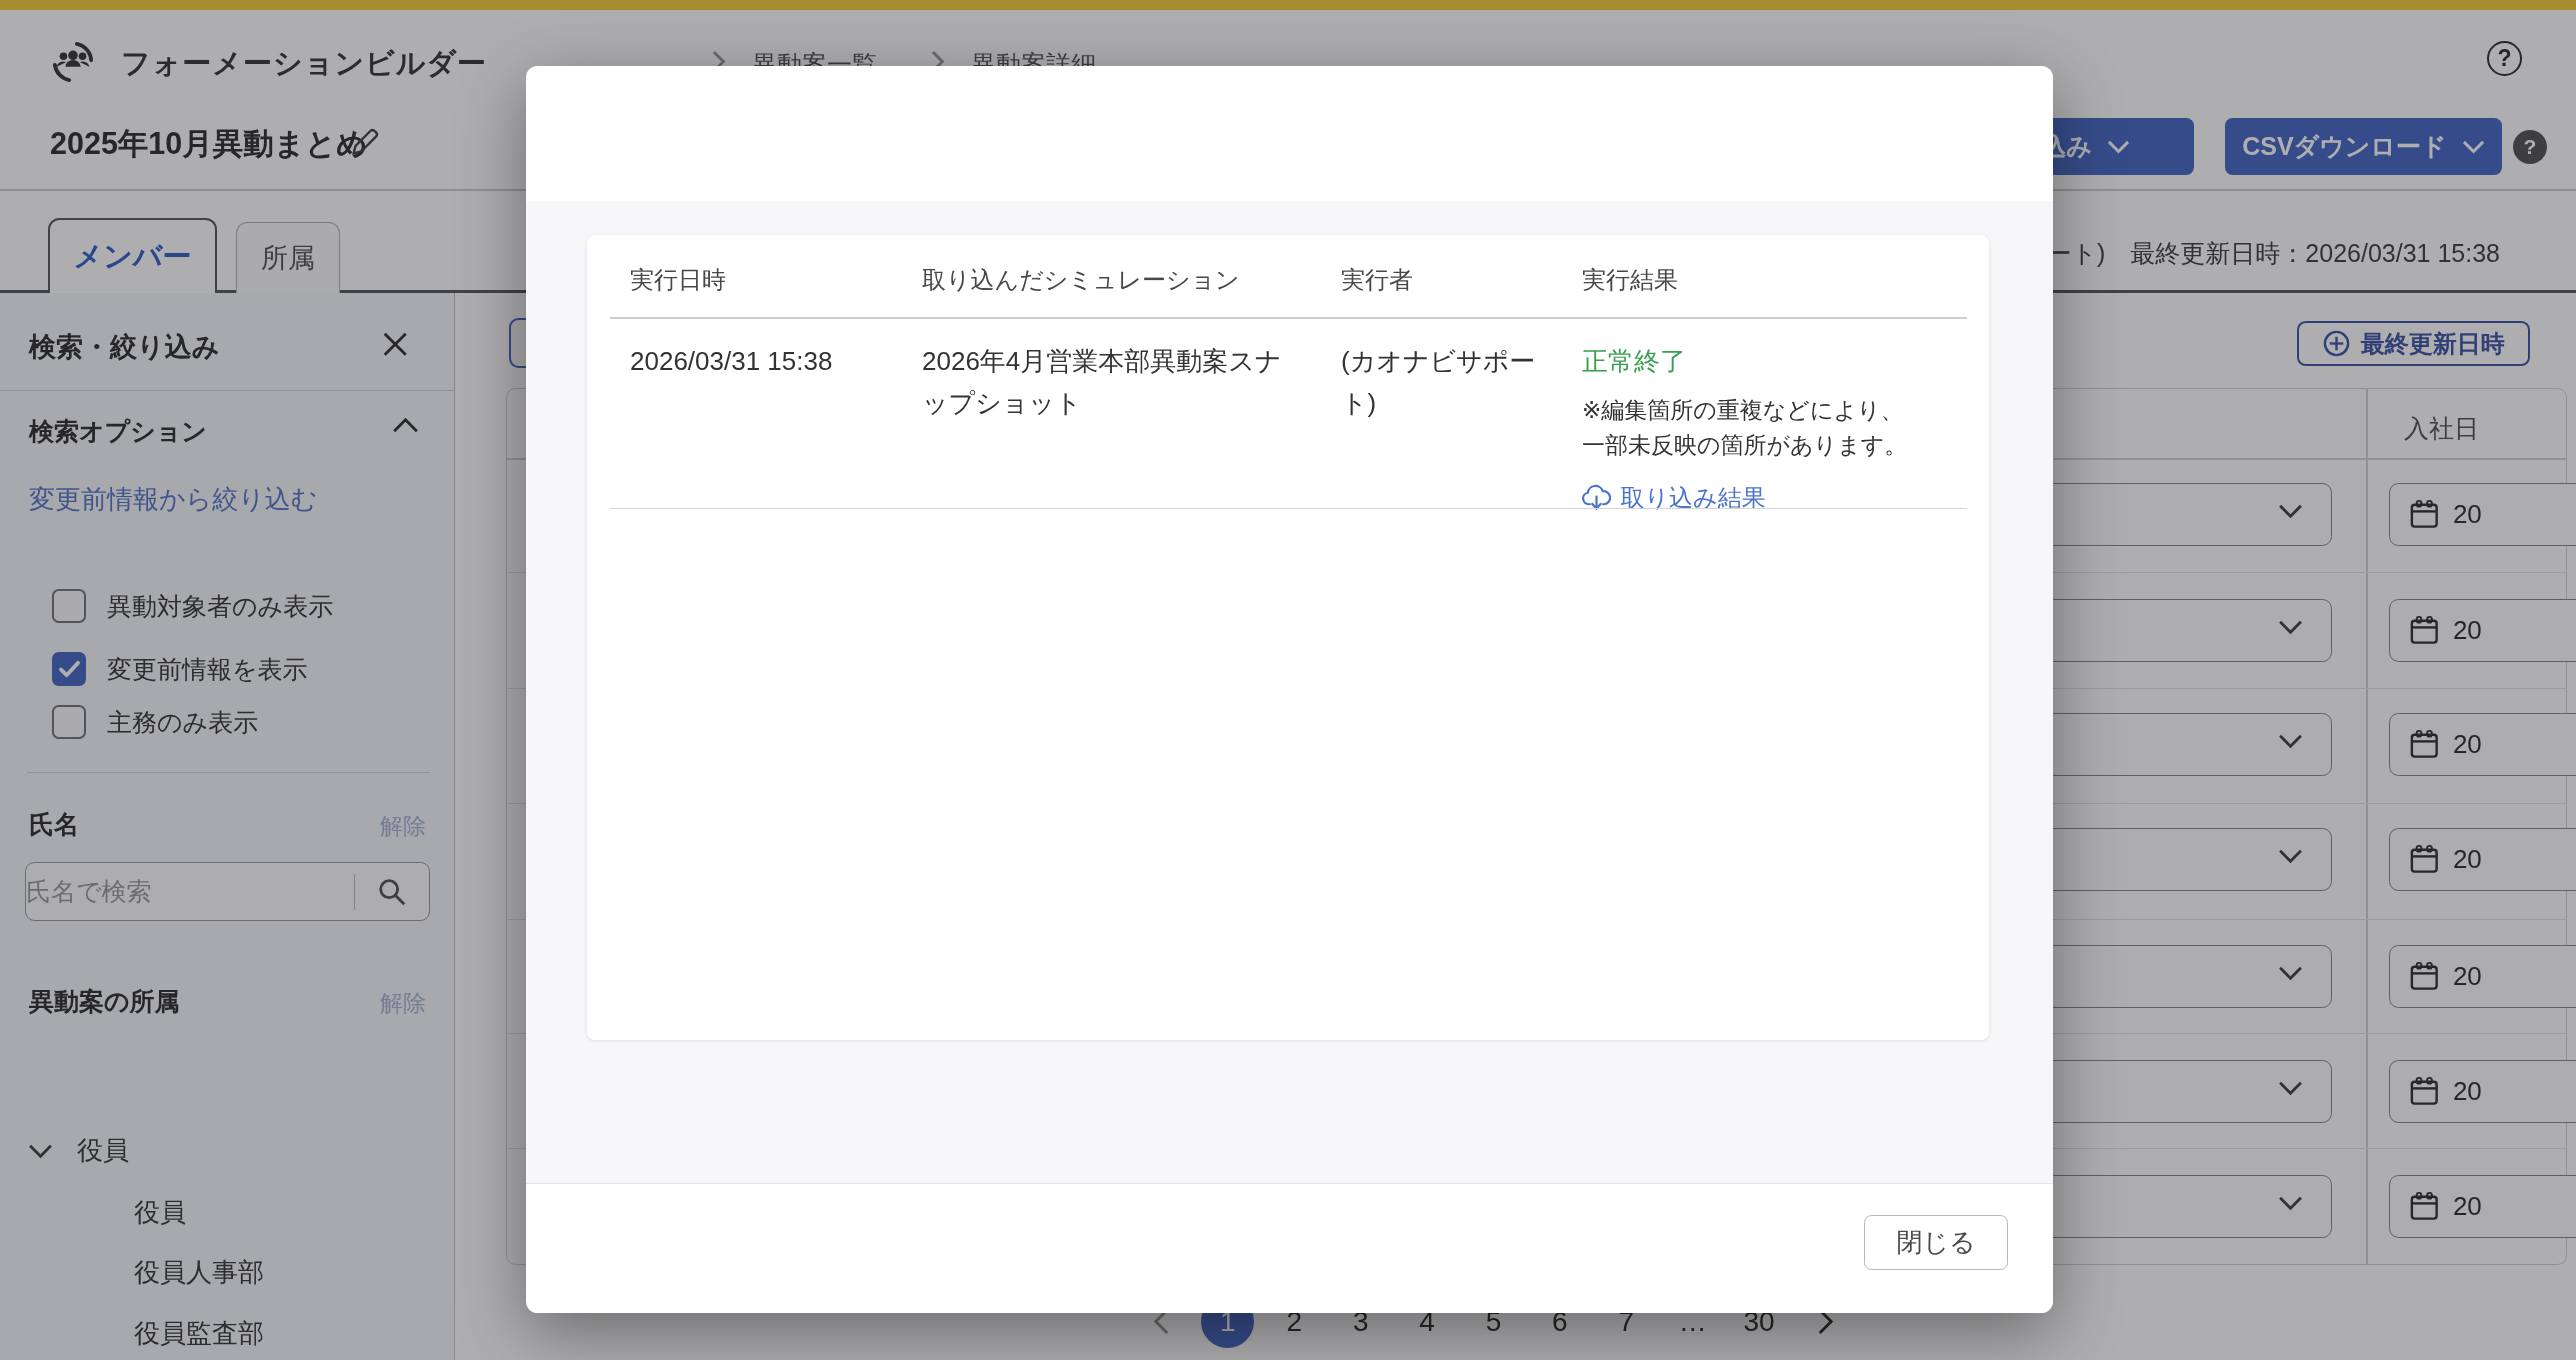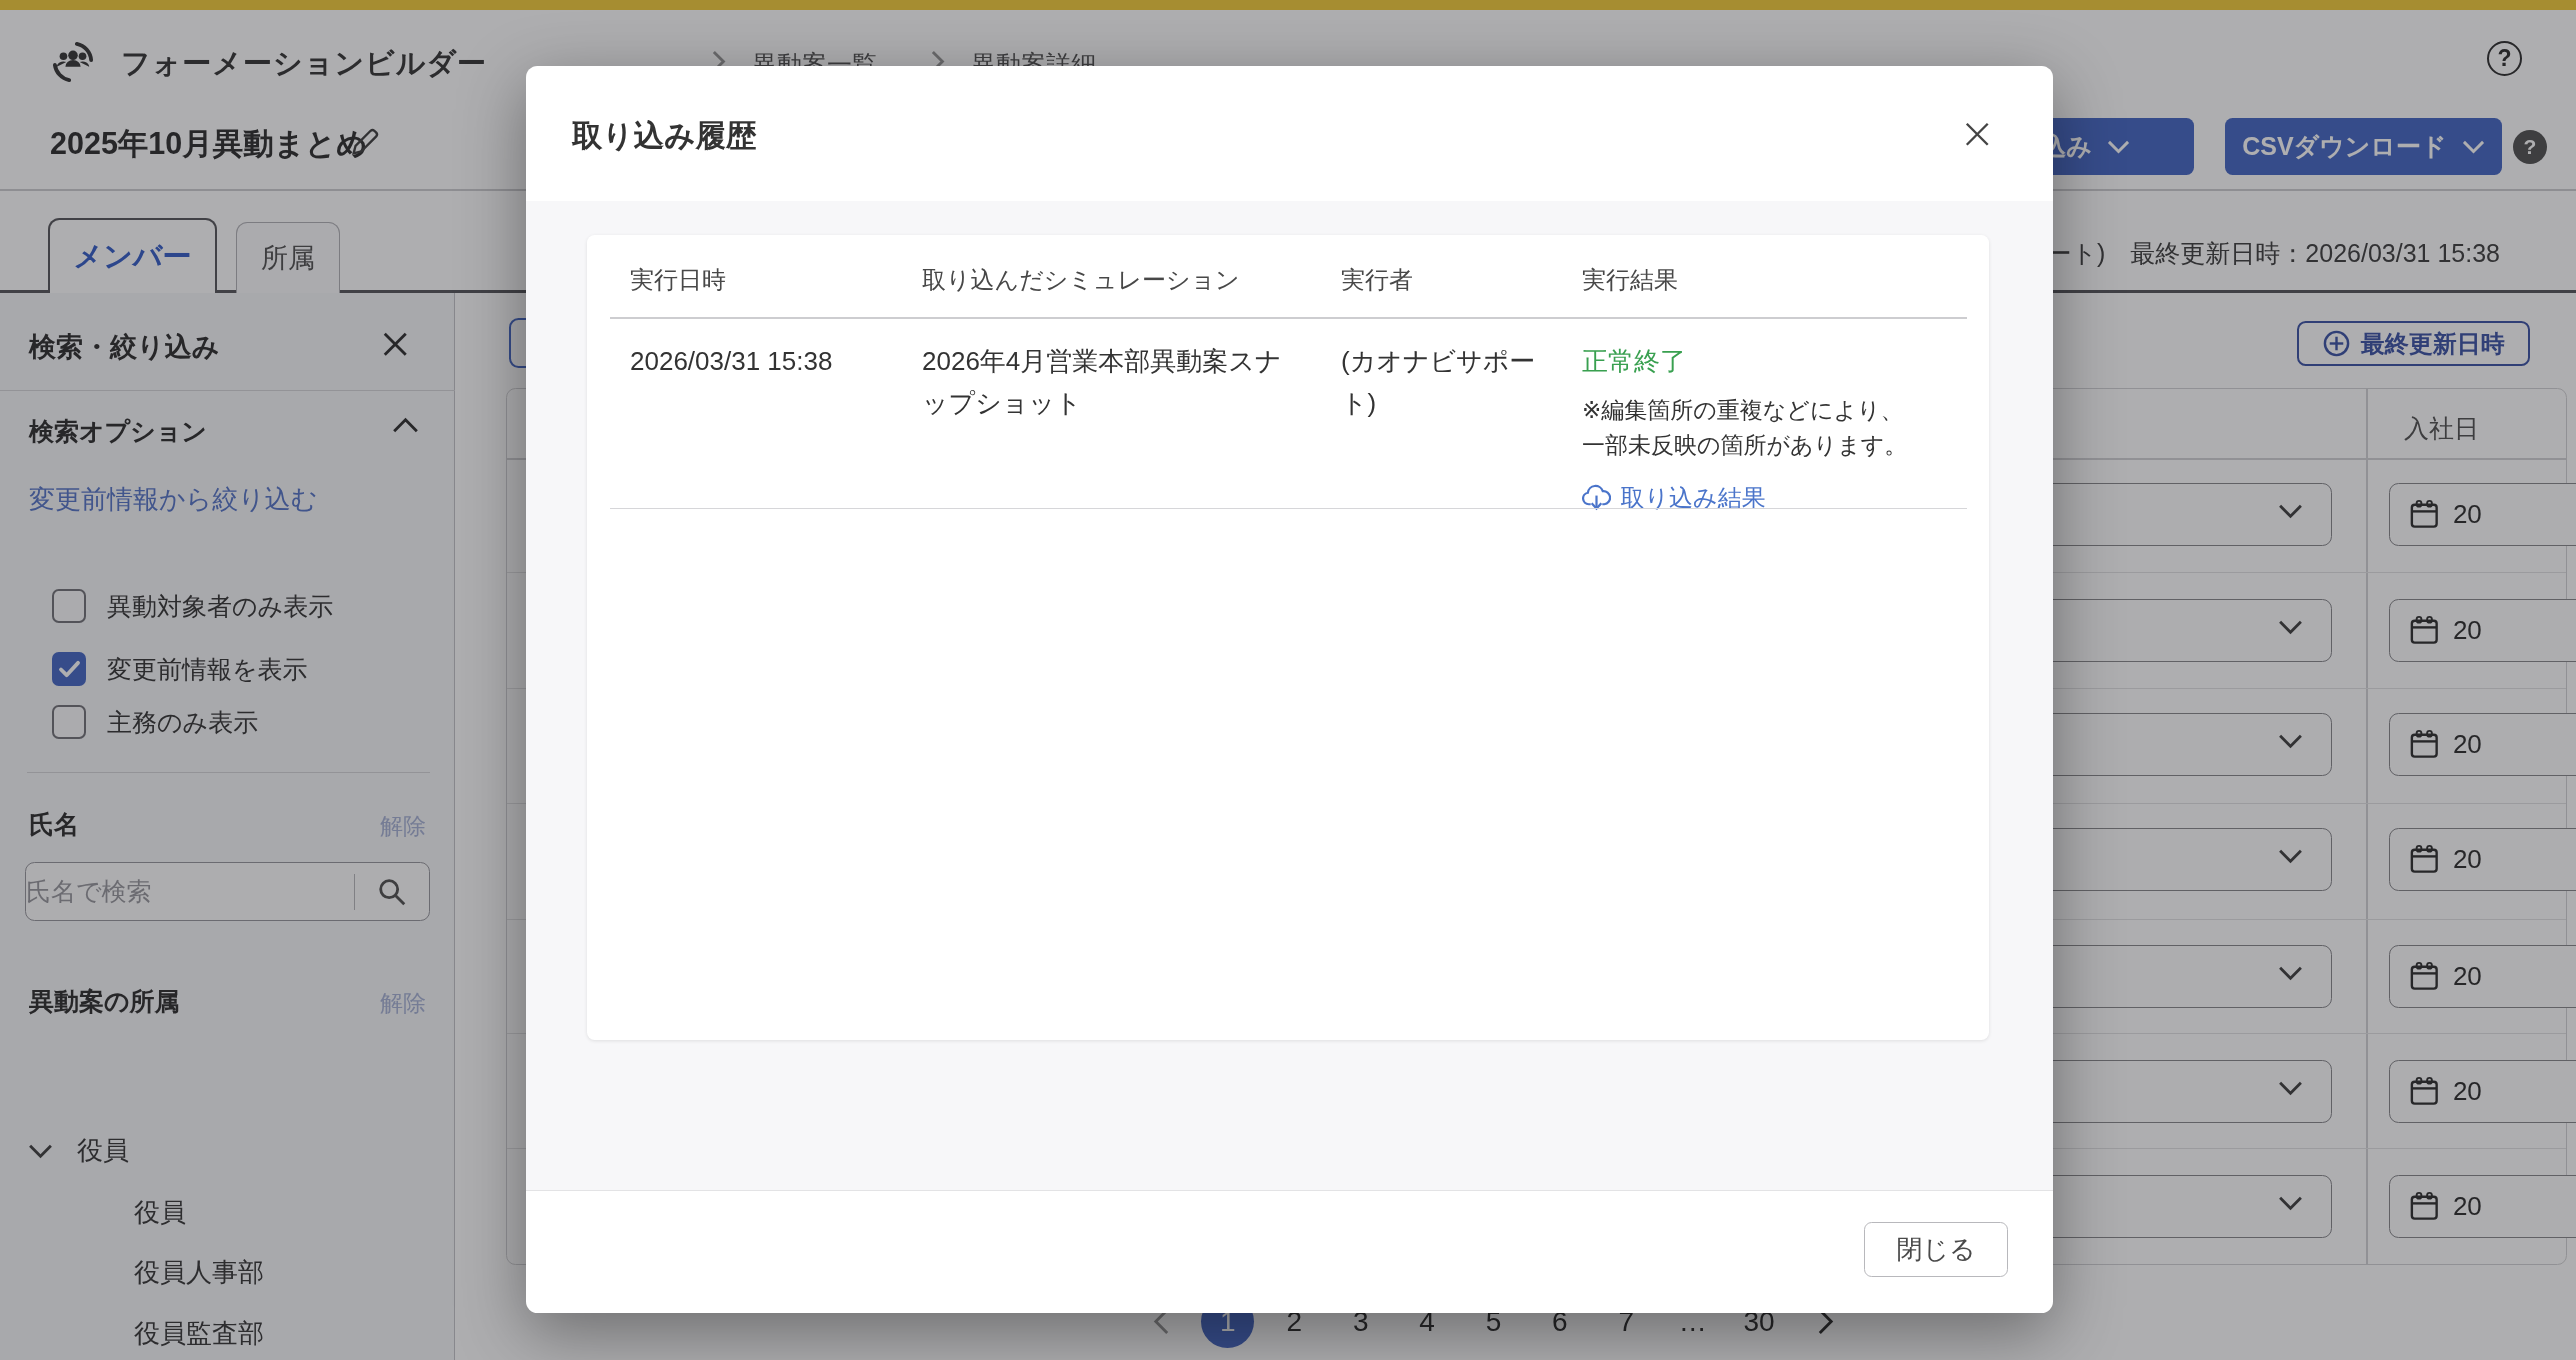--- a/index.html
+++ b/index.html
@@ -91,21 +91,21 @@
   .hc-headline { position:absolute; left:23px; top:82px; width:1357px; height:1.9px; background:#cdcdd0; }
   .hc-rowline { position:absolute; left:23px; top:273px; width:1357px; height:1px; background:#d6d6d9; }
   .c1 { left:43px; }  .c2 { left:335px; width:367px; } .c3 { left:754px; width:215px; } .c4 { left:995px; width:343px; }
   .hc-cell { top:105px; font-size:26px; color:#333; line-height:42px; }
   .status-ok { font-size:26px; color:#39a050; }
   .result-note { margin-top:11.4px; font-size:23px; color:#333; line-height:35px; width:329px; }
   .result-link { margin-top:13.4px; display:flex; align-items:center; gap:9.5px; font-size:24px; color:#4a74ca; }
   .modal-pager { position:absolute; left:50%; top:1010px; transform:translateX(-50%); display:flex; align-items:center; gap:36px; }
   .modal-pager .circle { width:52px; height:52px; border-radius:50%; background:#4a72c8; color:#fff; font-size:26px;
                          display:flex; align-items:center; justify-content:center; }
-  .modal-footer { position:absolute; left:0; bottom:6px; width:100%; height:117px; background:#fff;
+  .modal-footer { position:absolute; left:0; bottom:13px; width:100%; height:117px; background:#fff;
                   border-top:1.9px solid #e3e3e5; border-radius:0 0 11.4px 11.4px; }
   .btn-close { position:absolute; right:45px; top:30.5px; width:144px; height:55px; background:#fff; border:1.9px solid #b8b8bc;
                border-radius:7.6px; font-size:26px; color:#4a4a4a; display:flex; align-items:center; justify-content:center; }
 </style>
 </head>
 <body>
 
 <div id="app">
 
   <div class="abs gold-bar"></div>
@@ -366,29 +366,20 @@
     <span class="pg">
         <svg width="19" height="29" viewBox="0 0 20 30">
           <polyline points="4,3 16,15 4,27" fill="none" stroke="#333" stroke-width="3"></polyline>
         </svg>
       </span>
   </div>
 
   <div class="abs overlay"></div>
 
   <div class="abs modal">
-    <div class="modal-header">
-      <div class="modal-title">取り込み履歴</div>
-      <div class="modal-close">
-        <svg width="30.5" height="30.5" viewBox="0 0 32 32">
-          <line x1="5" y1="5" x2="27" y2="27" stroke="#444" stroke-width="2.5"></line>
-            <line x1="27" y1="5" x2="5" y2="27" stroke="#444" stroke-width="2.5"></line>
-        </svg>
-      </div>
-    </div>
 
     <div class="modal-body">
       <div class="hist-card">
         <div class="hc-col hc-head c1">実行日時</div>
         <div class="hc-col hc-head c2">取り込んだシミュレーション</div>
         <div class="hc-col hc-head c3">実行者</div>
         <div class="hc-col hc-head c4">実行結果</div>
         <div class="hc-headline"></div>
 
         <div class="hc-col hc-cell c1">2026/03/31 15:38</div>

